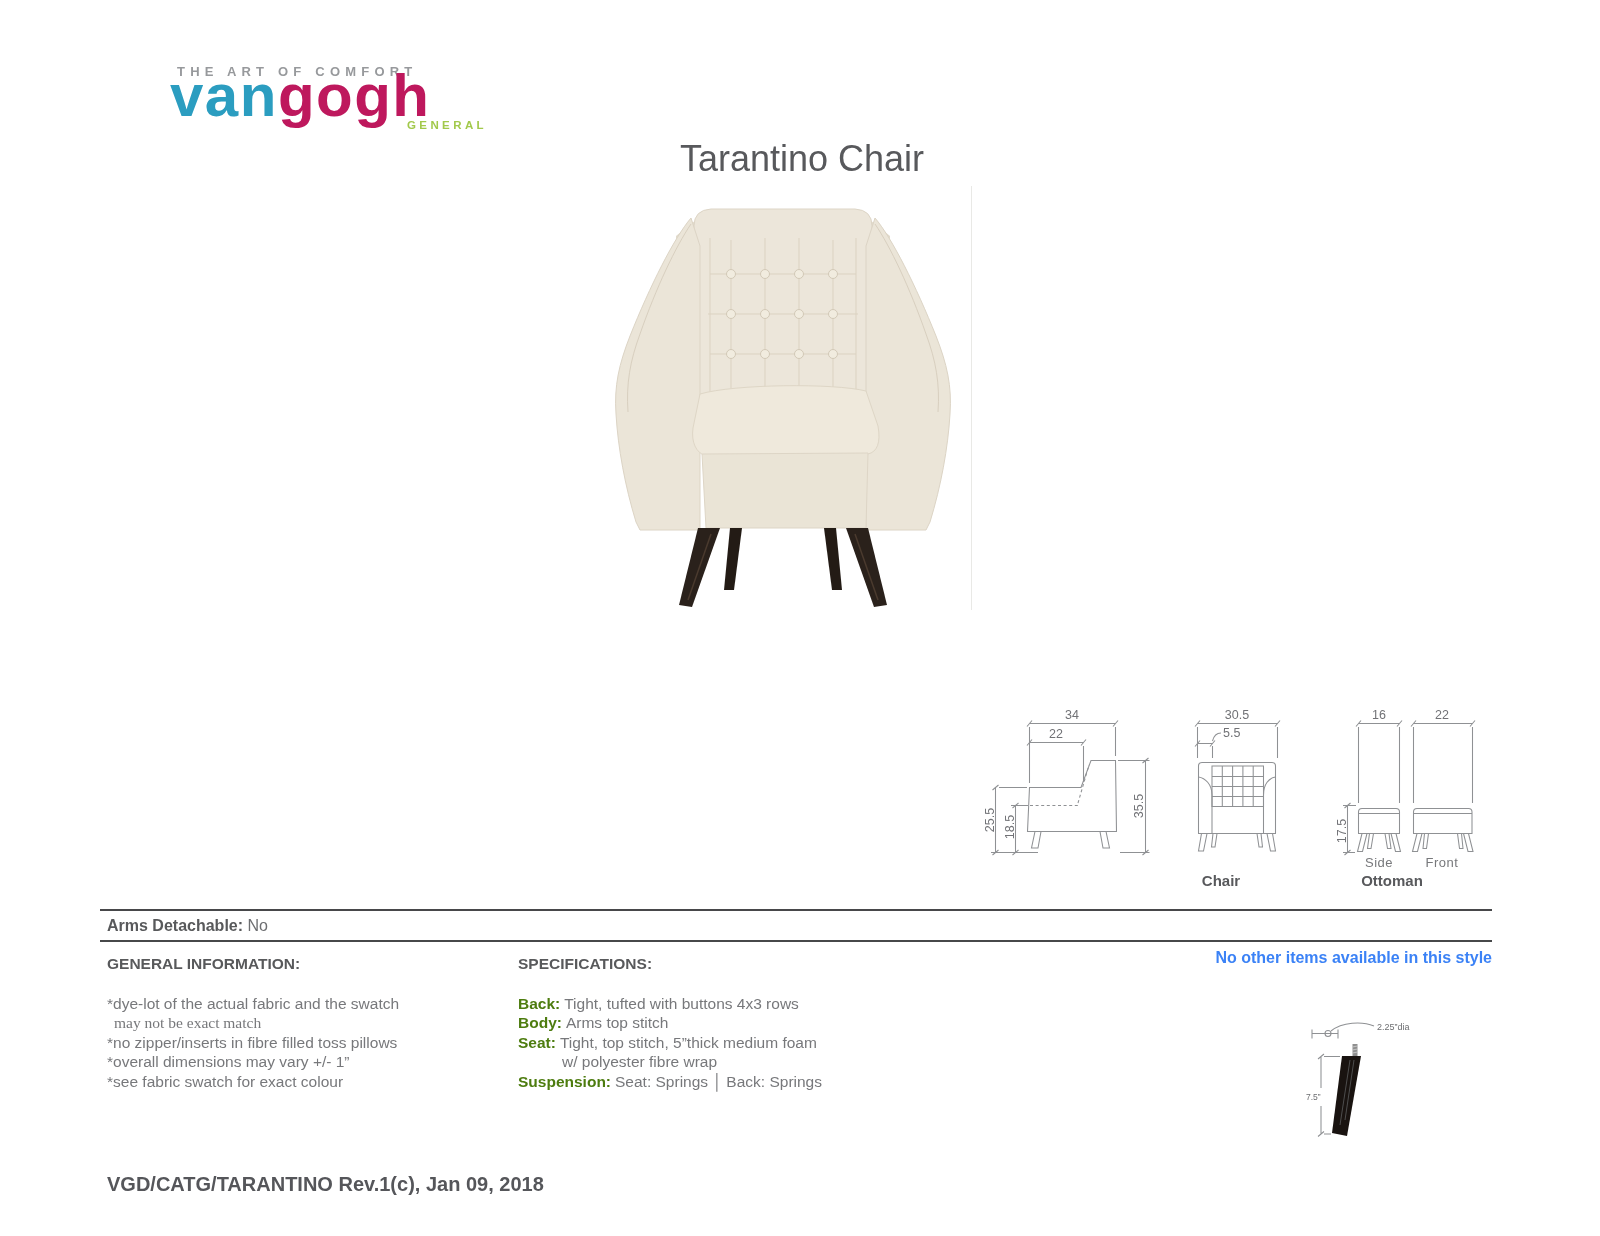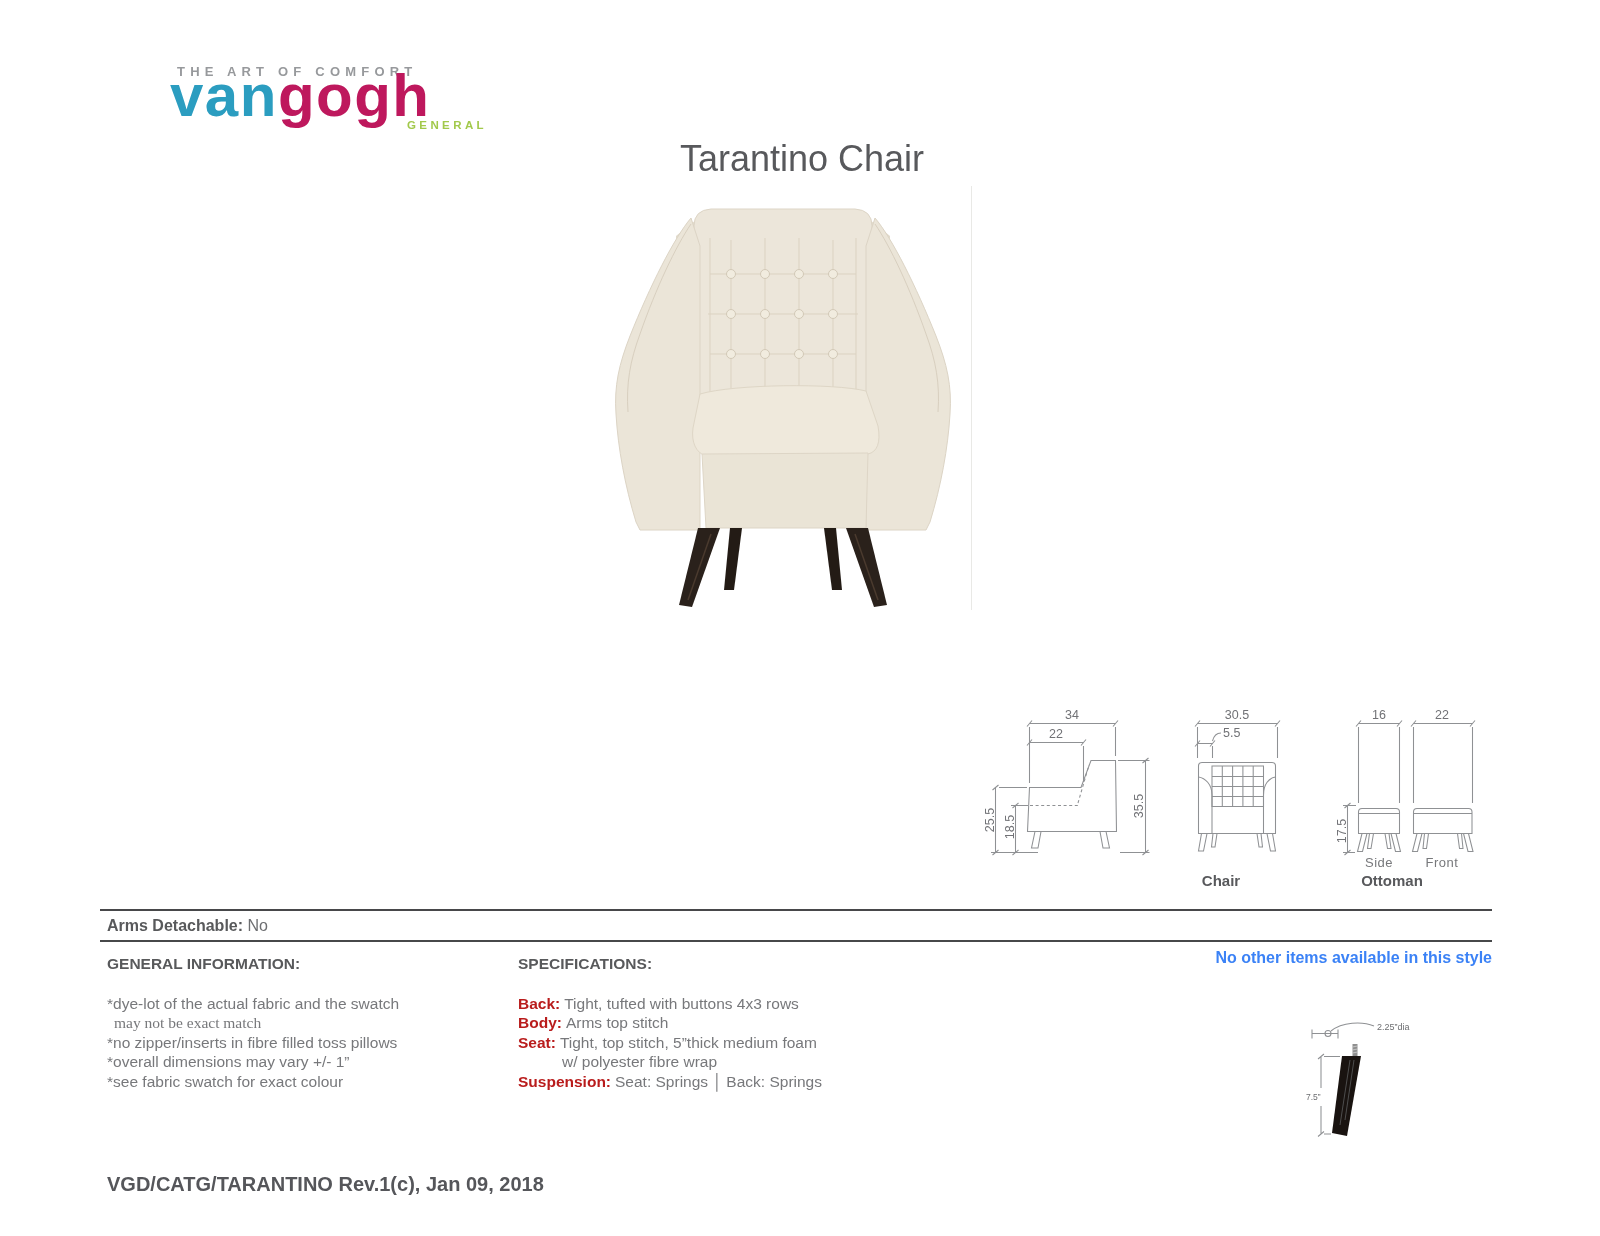--- a/index.html
+++ b/index.html
@@ -40,21 +40,21 @@
   .right-note{position:absolute;left:1000px;top:917px;width:492px;text-align:right;
               font-size:16px;font-weight:700;color:#3b82f6;white-space:nowrap;margin-top:32px;}
 
   
   .col{position:absolute;top:954px;font-size:15.5px;line-height:19.5px;color:#77787b;}
   .col .header{font-weight:700;color:#58595b;margin-bottom:20px;}
   .general{left:107px;width:400px;}
   .specs{left:518px;width:440px;}
   .legcol{left:1292px;width:230px;}
   .cont{padding-left:7px;font-family:Liberation Serif, serif;}
-  .spec-label{font-weight:700;color:#b91c1c;margin-right:4px;}
+  .spec-label{font-weight:700;color:#4d7c0f;margin-right:4px;}
   .spec-indent{padding-left:44px;}
 
   .legsvg{position:absolute;left:1300px;top:1020px;}
   .legsvg text{font-size:9px;fill:#6d6e71;}
 
   .footer{position:absolute;left:107px;top:1173px;font-size:20px;color:#55565a;white-space:nowrap;font-weight:bold;}
 </style>
 </head>
 <body>
 

